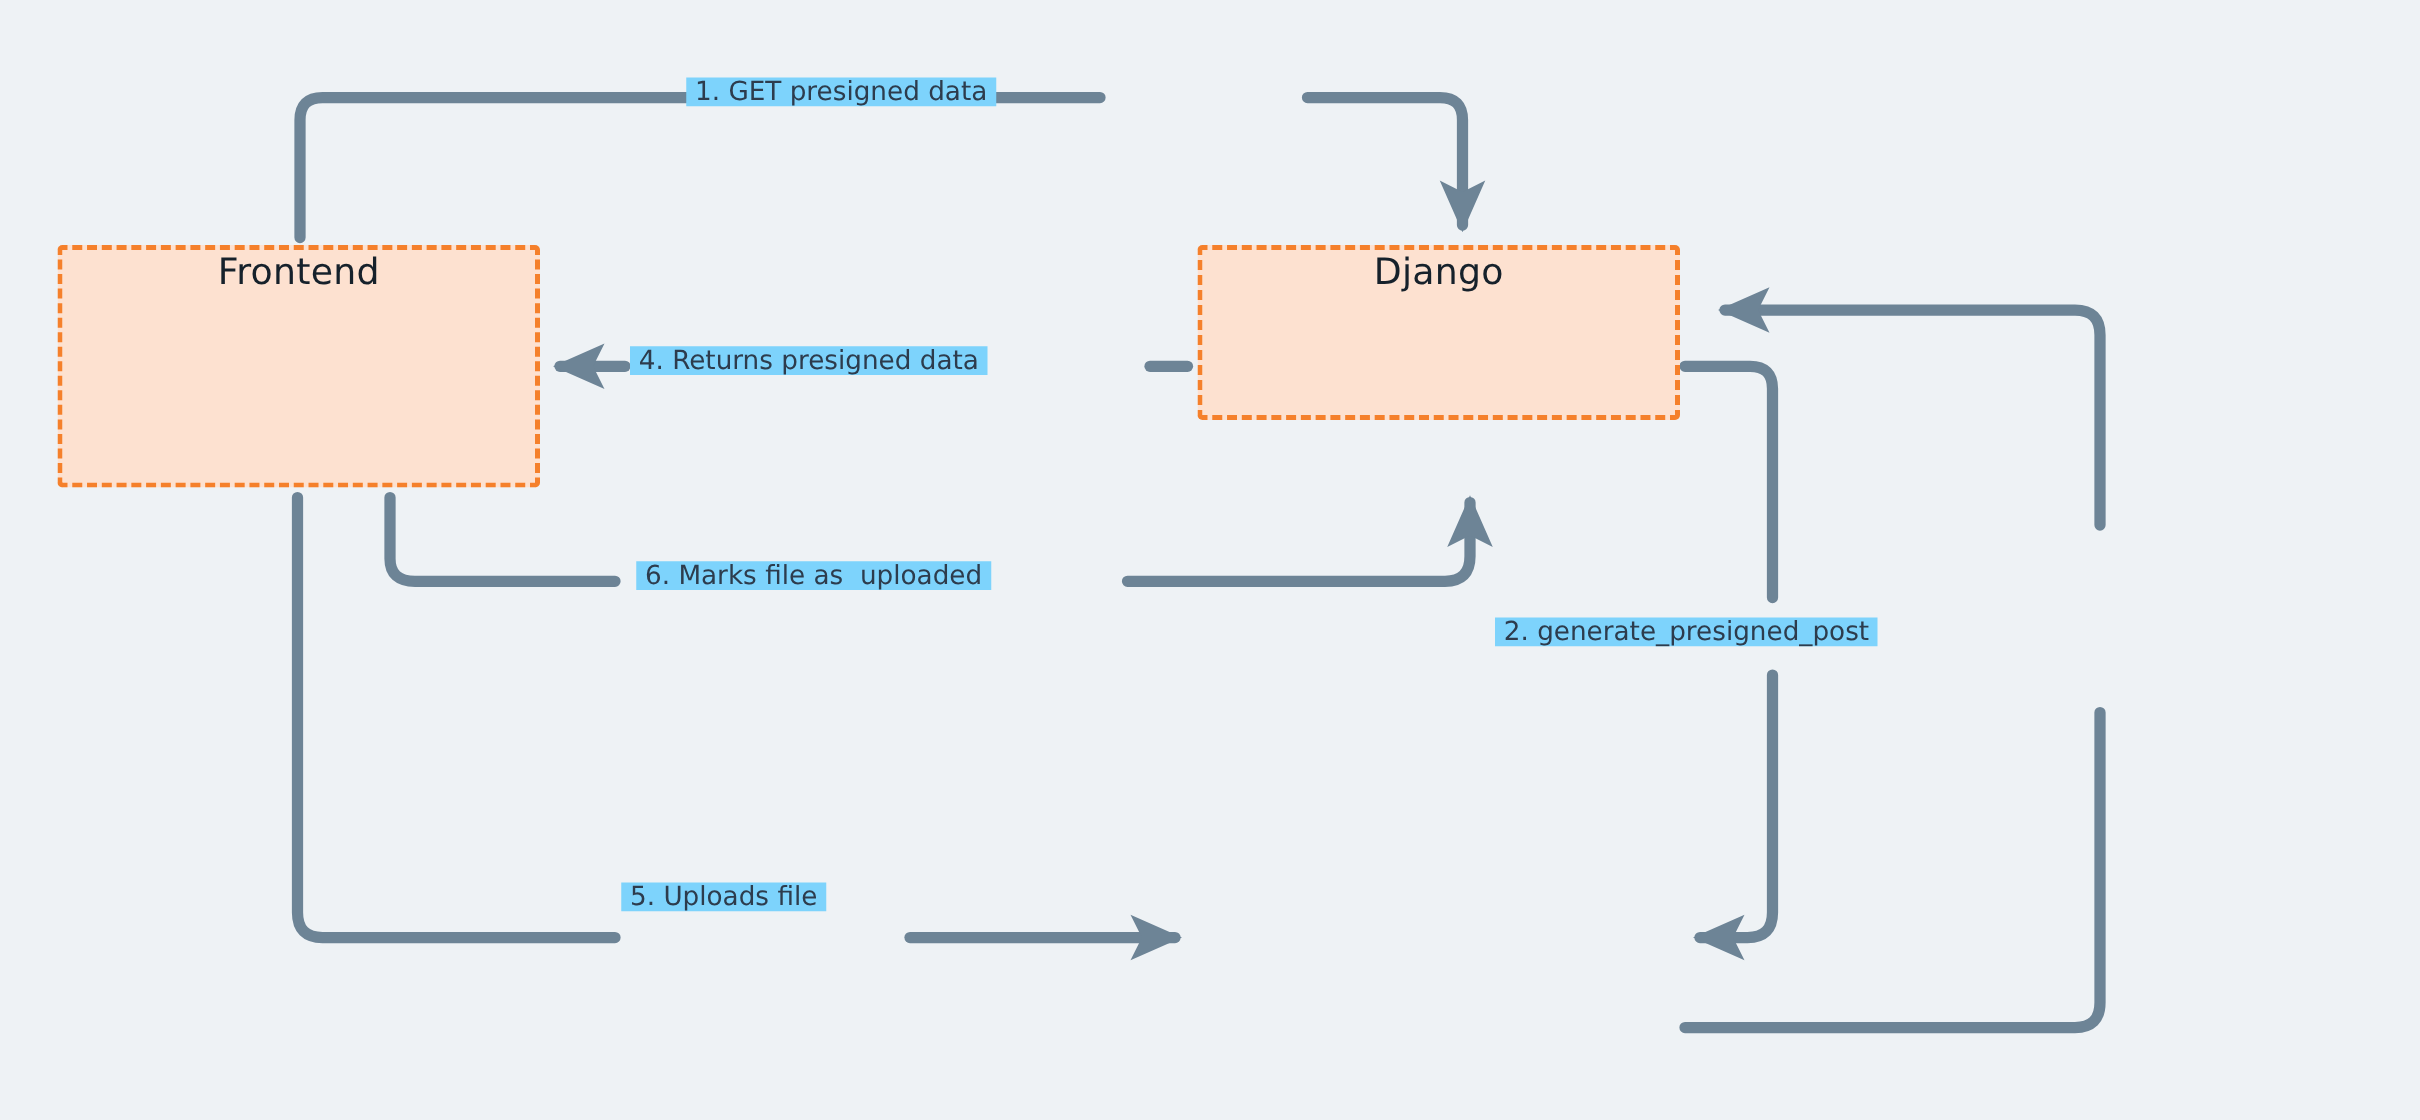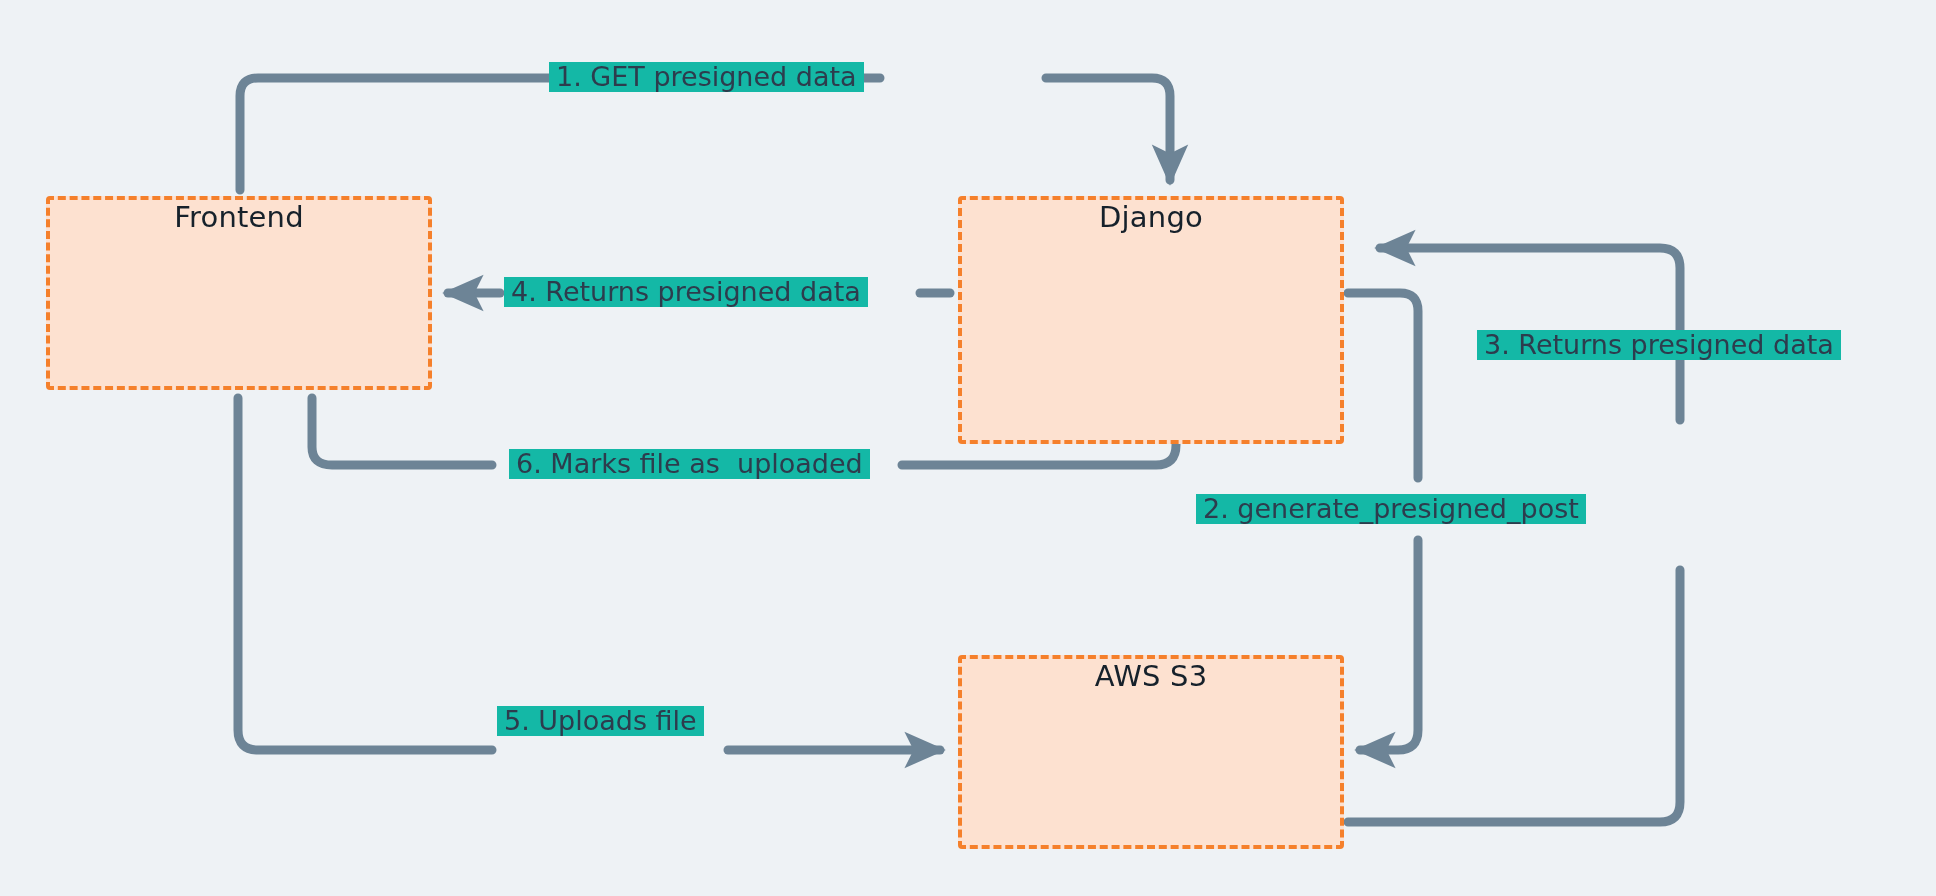--- a/index.html
+++ b/index.html
@@ -37,24 +37,24 @@
   .node-label {
     font-family: "DejaVu Sans", sans-serif;
     font-size: 29px;
     color: #16212b;
     letter-spacing: 0.2px;
     white-space: pre;
   }
   .edge-label {
     position: absolute;
     font-family: "DejaVu Sans", sans-serif;
-    font-size: 27px;
+    font-size: 21px;
     color: #2d3c4d;
     white-space: pre;
-    background: #14b8a6;
+    background: #7dd3fc;
     padding: 0 7px;
     line-height: 1.1;
   }
 </style>
 </head>
 <body>
 
 <div id="canvas">
 
   <svg id="diagram-svg" viewBox="0 0 1936 896" xmlns="http://www.w3.org/2000/svg">
@@ -83,33 +83,29 @@
 
       <path d="M 312 398 L 312 447 Q 312 465 332 465 L 492 465"></path>
       <path d="M 902 465 L 1156 465 Q 1176 465 1176 445 L 1176 402" marker-end="url(#arrow-end)"></path>
     </g>
   </svg>
 
   <div class="node-box" style="left:46px; top:196px; width:386px; height:194px;">
     <span class="node-label">Frontend</span>
   </div>
 
-  <div class="node-box" style="left:958px; top:196px; width:386px; height:248px;">
+  <div class="node-box" style="left:958px; top:196px; width:386px; height:140px;">
     <span class="node-label">Django</span>
   </div>
 
-  <div class="node-box" style="left:958px; top:655px; width:386px; height:194px;">
-    <span class="node-label">AWS S3</span>
-  </div>
 
   <div class="edge-label" style="left:549px; top:62px;">1. GET presigned data</div>
 
   <div class="edge-label" style="left:1196px; top:494px;text-align:right;">2. generate_presigned_post</div>
 
-  <div class="edge-label" style="left:1477px; top:330px;">3. Returns presigned data</div>
 
   <div class="edge-label" style="left:504px; top:277px;text-align:center;">4. Returns presigned data</div>
 
   <div class="edge-label" style="left:497px; top:706px;">5. Uploads file</div>
 
   <div class="edge-label" style="left:497px; top:449px;margin-left:12px;">6. Marks file as  uploaded</div>
 
 </div>
 
 </body></html>

